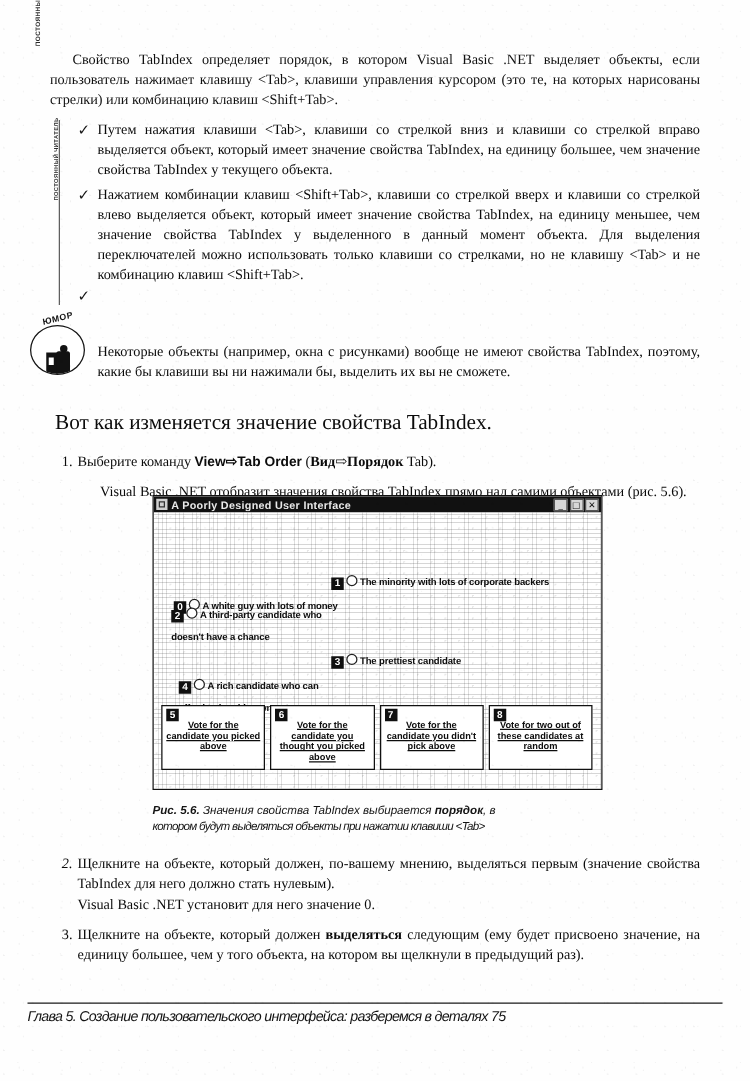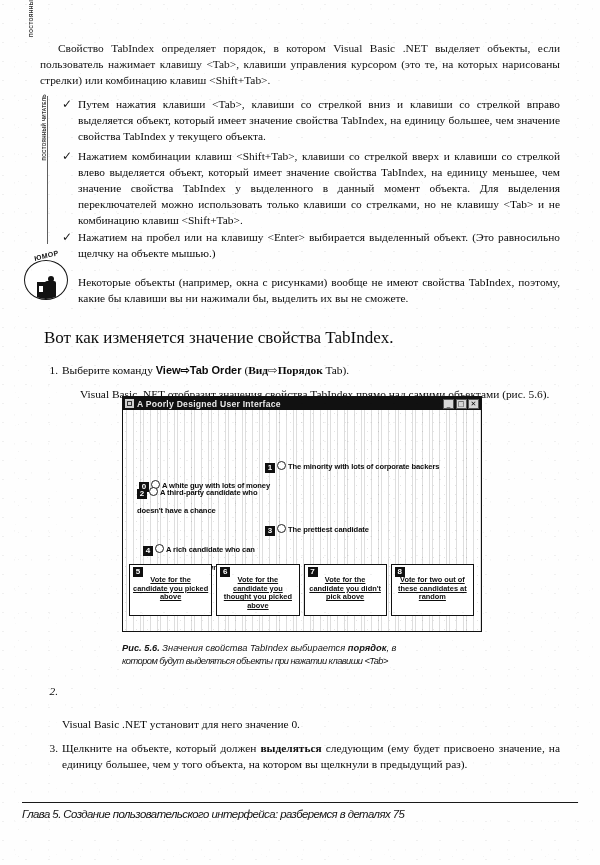--- a/index.html
+++ b/index.html
@@ -435,21 +435,20 @@
     <span>Путем нажатия клавиши &lt;Tab&gt;, клавиши со стрелкой вниз и клавиши со стрелкой вправо выделяется объект, который имеет значение свойства TabIndex, на единицу большее, чем значение свойства TabIndex у текущего объекта.</span>
   </div>
 
   <div class="bullet" style="top:148px;">
     <span class="tick">✓</span>
     <span>Нажатием комбинации клавиш &lt;Shift+Tab&gt;, клавиши со стрелкой вверх и клавиши со стрелкой влево выделяется объект, который имеет значение свойства TabIndex, на единицу меньшее, чем значение свойства TabIndex у выделенного в данный момент объекта. Для выделения переключателей можно использовать только клавиши со стрелками, но не клавишу &lt;Tab&gt; и не комбинацию клавиш &lt;Shift+Tab&gt;.</span>
   </div>
 
   <div class="bullet" style="top:229px;">
     <span class="tick">✓</span>
-    <span>Нажатием на пробел или на клавишу &lt;Enter&gt; выбирается выделенный объект. (Это равносильно щелчку на объекте мышью.)</span>
   </div>
 
   <div class="note" style="top:274px;">Некоторые объекты (например, окна с рисунками) вообще не имеют свойства TabIndex, поэтому, какие бы клавиши вы ни нажимали бы, выделить их вы не сможете.</div>
 
   <div class="lead" style="top:330px;">Вот как изменяется значение свойства TabIndex.</div>
 
   <div class="step" style="top:362px;">
     <span class="num">1.</span>
     <span>Выберите команду </span><b class="cmd">View⇨Tab Order</b><span> (</span><b class="strong">Вид⇨Порядок</b><span> Tab</span><span>).</span>
   </div>
@@ -513,20 +512,21 @@
     </div>
   </div>
 
   <div class="caption">
     <span class="cap-lab">Рис. 5.6.</span><span> Значения свойства TabIndex выбирается </span><b class="em">порядок</b><span>, в</span>
     <div class="tight">котором будут выделяться объекты при нажатии клавиши &lt;Tab&gt;</div>
   </div>
 
   <div class="step" style="top:683px;">
     <span class="num ital">2.</span>
+    <span>Щелкните на объекте, который должен, по-вашему мнению, выделяться первым (значение свойства TabIndex для него должно стать нулевым).</span>
   </div>
   <div class="sub" style="top:716px; left:62px; width:498px;">Visual Basic .NET установит для него значение 0.</div>
 
   <div class="step" style="top:740px;">
     <span class="num">3.</span>
     <span>Щелкните на объекте, который должен </span><b class="strong">выделяться</b><span> следующим (ему будет присвоено значение, на единицу большее, чем у того объекта, на котором вы щелкнули в предыдущий раз).</span>
   </div>
 
   <div class="footer-rule"></div>
   <div class="footer">Глава 5. Создание пользовательского интерфейса: разберемся в деталях   75</div>

